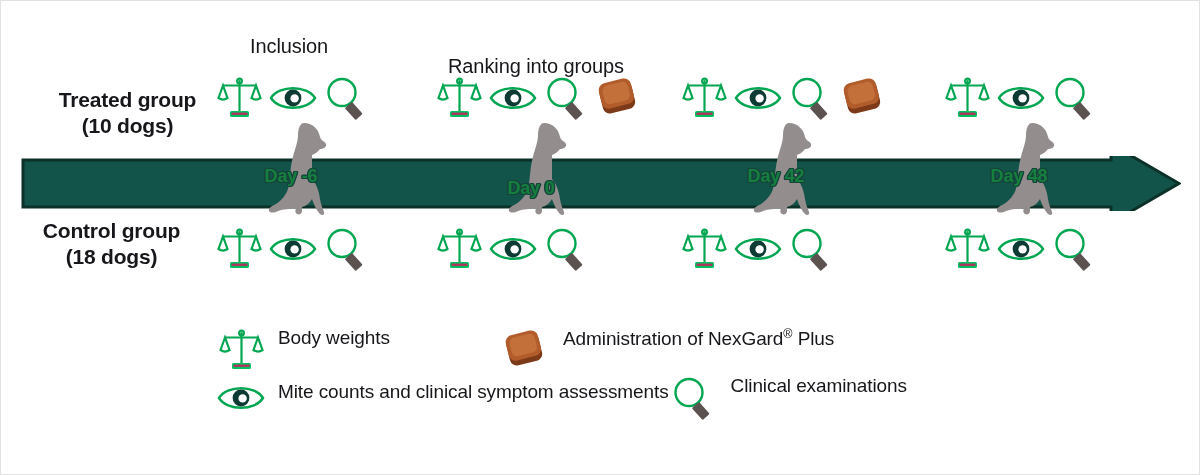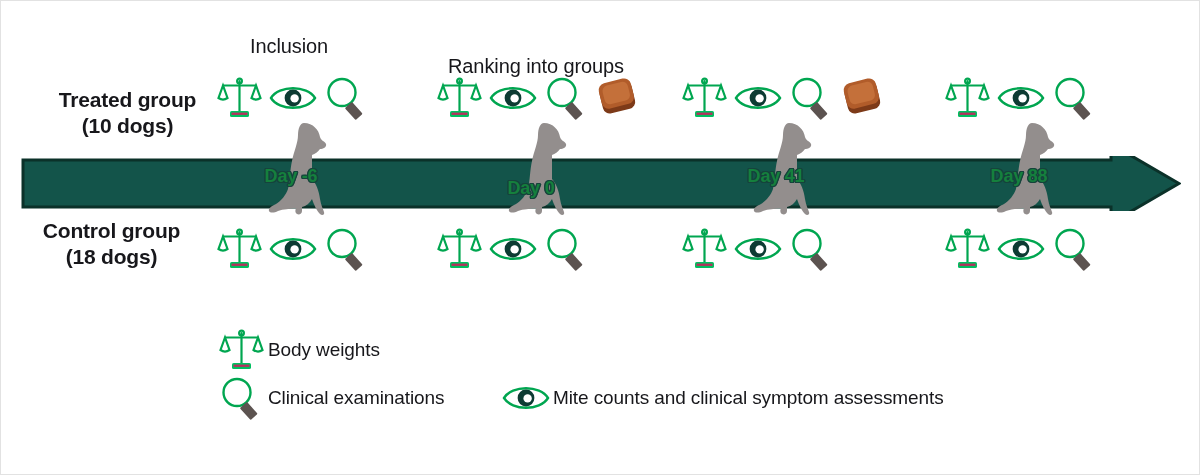--- a/index.html
+++ b/index.html
@@ -101,22 +101,21 @@
     top: 325px;
     width: 780px;
   }
   .legend-row {
     display: flex;
     align-items: center;
     height: 48px;
   }
   .legend-cell {
     display: flex;
-    align-items: center;
-    gap: 2px;
+    gap: 12px;
   }
   .legend-cell.col-a { width: 285px; }
   .legend-text {
     font-size: 19px;
     font-weight: 500;
     color: #17171b;
     white-space: nowrap;
     letter-spacing: -0.1px;
   }
   .legend-icon-box {
@@ -152,22 +151,22 @@
   </svg>
   <svg class="dog" style="left:750px;  top:120px;" viewBox="0 0 62 96">
     <path fill="#938e8d" d="M38,2 C47,2 53,9 54,16 C55,20 59,20 60,23 C61,26 57,28 54,28 C52,31 49,33 46,34 L46,58 C50,62 53,70 54,78 C55,84 57,88 58,91 C59,94 56,95 54,93 C51,90 48,84 46,78 C44,82 40,85 36,86 L36,90 C36,93 33,94 31,93 C29,92 29,89 30,87 C24,88 17,88 12,90 C8,92 4,92 3,90 C2,87 6,85 10,83 C15,80 20,74 22,68 C24,60 24,48 26,40 C28,30 32,22 32,14 C32,8 34,2 38,2 Z"></path>
   </svg>
   <svg class="dog" style="left:993px;  top:120px;" viewBox="0 0 62 96">
     <path fill="#938e8d" d="M38,2 C47,2 53,9 54,16 C55,20 59,20 60,23 C61,26 57,28 54,28 C52,31 49,33 46,34 L46,58 C50,62 53,70 54,78 C55,84 57,88 58,91 C59,94 56,95 54,93 C51,90 48,84 46,78 C44,82 40,85 36,86 L36,90 C36,93 33,94 31,93 C29,92 29,89 30,87 C24,88 17,88 12,90 C8,92 4,92 3,90 C2,87 6,85 10,83 C15,80 20,74 22,68 C24,60 24,48 26,40 C28,30 32,22 32,14 C32,8 34,2 38,2 Z"></path>
   </svg>
 
   <div class="day-label" style="left:225px;">Day -6</div>
   <div class="day-label" style="left:465px;margin-top:12px;">Day 0</div>
-  <div class="day-label" style="left:710px;">Day 41</div>
-  <div class="day-label" style="left:953px;">Day 88</div>
+  <div class="day-label" style="left:710px;">Day 42</div>
+  <div class="day-label" style="left:953px;">Day 48</div>
 
   <div class="icon-row" style="left:216px; top:74px;">
     <svg class="ic ic-scale" viewBox="0 0 45 46">
       <g fill="none" stroke="#00a650" stroke-width="2.2" stroke-linecap="round">
         <line x1="22.5" y1="6" x2="22.5" y2="36"></line>
         <line x1="6" y1="10.5" x2="39" y2="10.5"></line>
         <path d="M6,10.5 L1.5,23 A7.5,7 0 0 0 10.5,23 Z"></path>
         <path d="M39,10.5 L34.5,23 A7.5,7 0 0 0 43.5,23 Z"></path>
         <circle cx="22.5" cy="6" r="2.4"></circle>
       </g>
@@ -372,39 +371,51 @@
               <path d="M6,10.5 L1.5,23 A7.5,7 0 0 0 10.5,23 Z"></path>
                 <path d="M39,10.5 L34.5,23 A7.5,7 0 0 0 43.5,23 Z"></path>
               <circle cx="22.5" cy="6" r="2.4"></circle>
             </g>
             <rect x="13" y="36" width="19" height="6" rx="1.6" fill="#00c060"></rect>
             <rect x="14.5" y="37.6" width="16" height="2.3" fill="#b5305e"></rect>
           </svg>
         </span>
         <span class="legend-text">Body weights</span>
       </div>
-    </div>
-
-    <div class="legend-row">
-      <div class="legend-cell col-a">
+      <div class="legend-cell">
         <span class="legend-icon-box">
-          <svg class="ic ic-glass" viewBox="0 0 45 46">
-            <circle cx="18" cy="17.5" r="13.5" fill="none" stroke="#00a650" stroke-width="2.4"></circle>
-            <rect x="25" y="28" width="9.5" height="16" rx="1" fill="#5c5350" transform="rotate(-42 29.7 36)"></rect>
+          <svg class="ic ic-chew" viewBox="0 0 46 46">
+            <g transform="rotate(-14 23 23)">
+              <rect x="5" y="8" width="33" height="28" rx="7" fill="#7d3a18"></rect>
+              <rect x="5" y="5" width="33" height="26" rx="7" fill="#b15c2a"></rect>
+              <rect x="8.5" y="8" width="26" height="19" rx="5.5" fill="#c4703a"></rect>
+            </g>
           </svg>
         </span>
-        <span class="legend-text">Clinical examinations</span>
+        <span class="legend-text"><span>Administration of NexGard</span><span class="sup">®</span><span> Plus</span></span>
       </div>
+    </div>
+
+    <div class="legend-row">
       <div class="legend-cell">
         <span class="legend-icon-box">
           <svg class="ic ic-eye" viewBox="0 0 48 34">
             <path d="M2,17 C10,4 38,4 46,17 C38,30 10,30 2,17 Z" fill="none" stroke="#00a650" stroke-width="2.4"></path>
             <circle cx="24" cy="17" r="8.4" fill="#0d3b33"></circle>
               <circle cx="25.6" cy="17.4" r="4.2" fill="#ffffff"></circle>
           </svg>
         </span>
         <span class="legend-text">Mite counts and clinical symptom assessments</span>
       </div>
+      <div class="legend-cell col-a">
+        <span class="legend-icon-box">
+          <svg class="ic ic-glass" viewBox="0 0 45 46">
+            <circle cx="18" cy="17.5" r="13.5" fill="none" stroke="#00a650" stroke-width="2.4"></circle>
+            <rect x="25" y="28" width="9.5" height="16" rx="1" fill="#5c5350" transform="rotate(-42 29.7 36)"></rect>
+          </svg>
+        </span>
+        <span class="legend-text">Clinical examinations</span>
+      </div>
     </div>
 
   </div>
 
 </div>
 
 </body></html>

